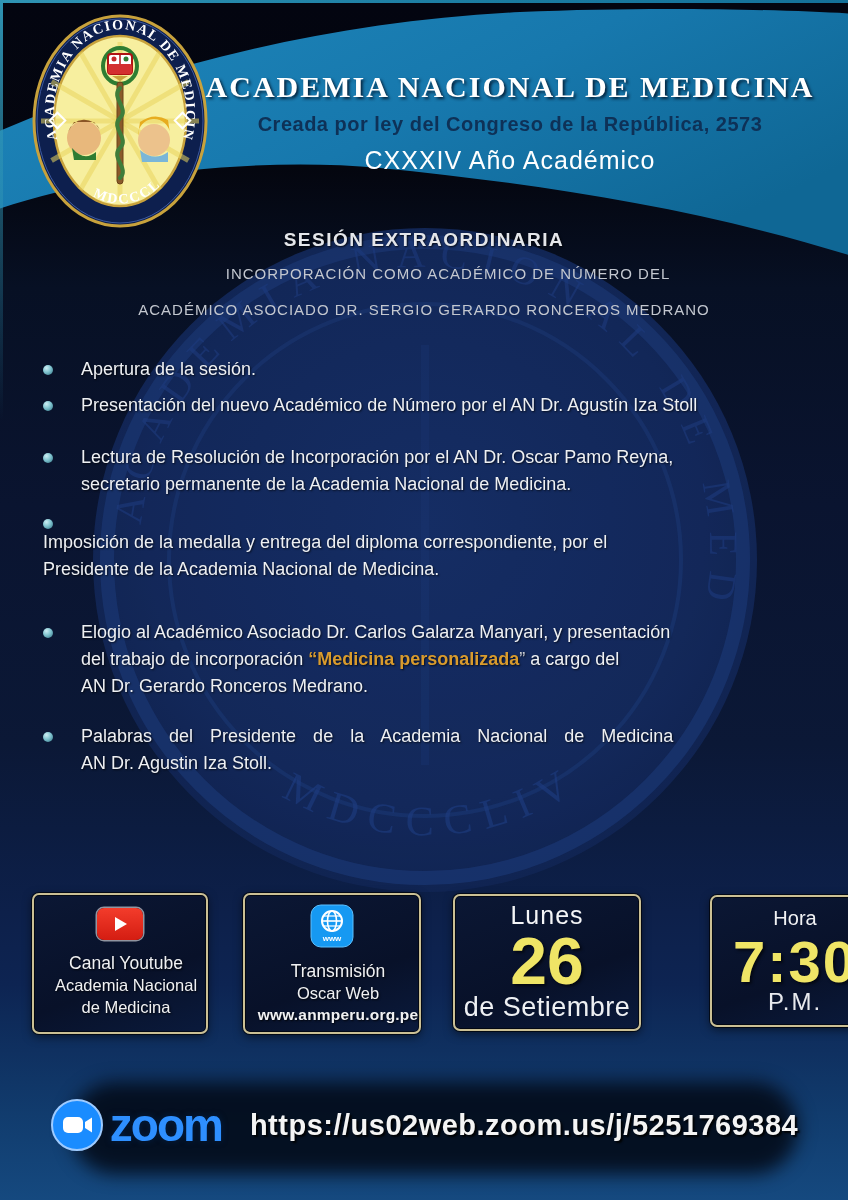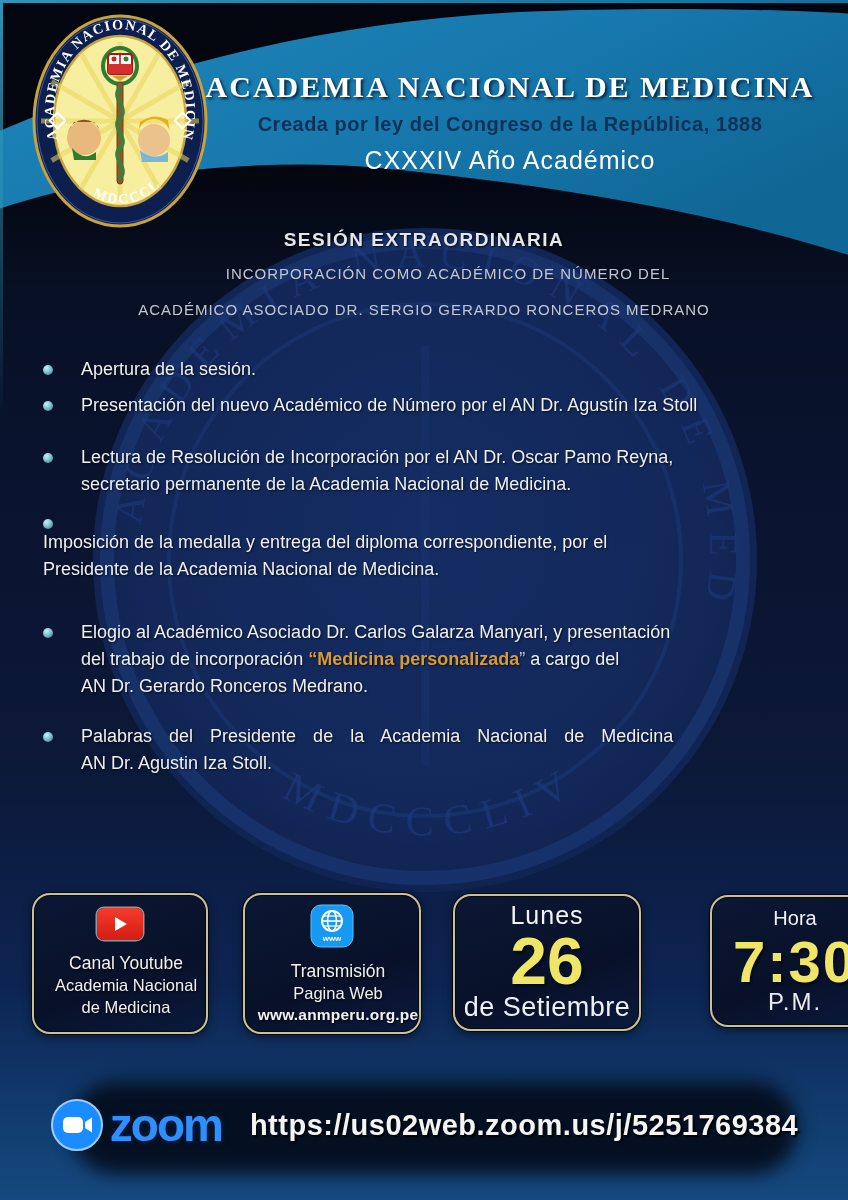--- a/index.html
+++ b/index.html
@@ -46,21 +46,21 @@
   .dot{flex:0 0 10px;width:10px;height:10px;border-radius:50%;margin:9px 28px 0 0;
     background:radial-gradient(circle at 35% 30%, #cdeef4 0%, #7fc3cf 45%, #2e6f80 100%);}
   .agenda-text{color:#eef0f3;font-size:18px;line-height:27px;
     text-shadow:1px 1px 2px rgba(0,0,0,.7);}
   .agenda-line{white-space:nowrap;}
   .agenda-line.justify{word-spacing:12px;}
   .seg-g{color:#d99b2d;font-weight:bold;}
   .seg-q{color:#c9ccd2;}
 
   
-  .card{position:absolute;border:2px solid #cbc094;border-radius:18px;
+  .card{position:absolute;border:2px solid #cbc094;border-radius:7px;
     background:linear-gradient(160deg,#0b1734 0%, #081129 60%, #0a1a3c 100%);
     box-shadow:0 0 0 1px rgba(0,0,0,.65), inset 0 0 0 1px rgba(0,0,0,.6), 0 3px 10px rgba(0,0,0,.5);
     text-align:center;color:#f0f1f3;z-index:4;}
   .card-youtube{left:32px;top:893px;width:172px;height:137px;}
   .card-web{left:243px;top:893px;width:174px;height:137px;}
   .card-date{left:453px;top:894px;width:184px;height:133px;}
   .card-time{left:662px;top:895px;width:166px;height:128px;margin-left:48px;}
   .yt-badge{display:inline-block;margin-top:13px;width:46px;height:32px;border-radius:7px;
     background:linear-gradient(180deg,#f33c2b,#d41d12);box-shadow:0 0 0 1.5px rgba(255,255,255,.55);position:relative;}
   .yt-badge:before{content:"";position:absolute;left:18px;top:9px;border-style:solid;
@@ -191,21 +191,21 @@
     <text font-family="Liberation Serif, serif" font-size="14" font-weight="bold" letter-spacing="1.5" fill="#ffffff">
       <textPath href="#lg-top" startOffset="1%">ACADEMIA NACIONAL DE MEDICINA</textPath>
     </text>
     <text font-family="Liberation Serif, serif" font-size="14" font-weight="bold" letter-spacing="2" fill="#ffffff">
       <textPath href="#lg-bot" startOffset="18%">MDCCCLIV</textPath>
     </text>
   </svg>
 
   <div class="header-text">
     <div class="hdr-title">ACADEMIA NACIONAL DE MEDICINA</div>
-    <div class="hdr-law">Creada por ley del Congreso de la República, 1888</div>
+    <div class="hdr-law">Creada por ley del Congreso de la República, 2573</div>
     <div class="hdr-year">CXXXIV Año Académico</div>
   </div>
 
   <div class="session">
     <div class="session-title">SESIÓN EXTRAORDINARIA</div>
     <div class="session-sub">INCORPORACIÓN COMO ACADÉMICO DE NÚMERO DEL</div>
     <div class="session-sub2">ACADÉMICO ASOCIADO DR. SERGIO GERARDO RONCEROS MEDRANO</div>
   </div>
 
   <div class="agenda">
@@ -265,21 +265,21 @@
         <rect x="1" y="1" width="42" height="42" rx="10" fill="#1699f2" stroke="#5cc0ff" stroke-width="1"></rect>
         <circle cx="22" cy="17" r="10" fill="none" stroke="#ffffff" stroke-width="2"></circle>
         <ellipse cx="22" cy="17" rx="4.5" ry="10" fill="none" stroke="#ffffff" stroke-width="1.6"></ellipse>
         <line x1="12" y1="17" x2="32" y2="17" stroke="#ffffff" stroke-width="1.6"></line>
         <line x1="13.5" y1="12" x2="30.5" y2="12" stroke="#ffffff" stroke-width="1.2"></line>
         <line x1="13.5" y1="22" x2="30.5" y2="22" stroke="#ffffff" stroke-width="1.2"></line>
         <text x="22" y="37" text-anchor="middle" font-size="8" font-weight="bold" fill="#ffffff" font-family="Liberation Sans, sans-serif">www</text>
       </svg>
     </span>
     <div class="card-line first">Transmisión</div>
-    <div class="card-line">Pagina Web</div>
+    <div class="card-line">Oscar Web</div>
     <div class="card-line web-url">www.anmperu.org.pe</div>
   </div>
 
   <div class="card card-date">
     <div class="date-day">Lunes</div>
     <div class="date-num">26</div>
     <div class="date-month">de Setiembre</div>
   </div>
 
   <div class="card card-time">

